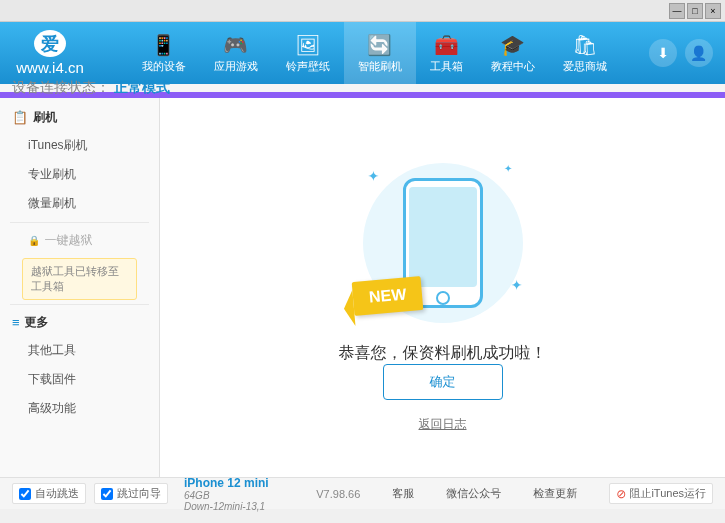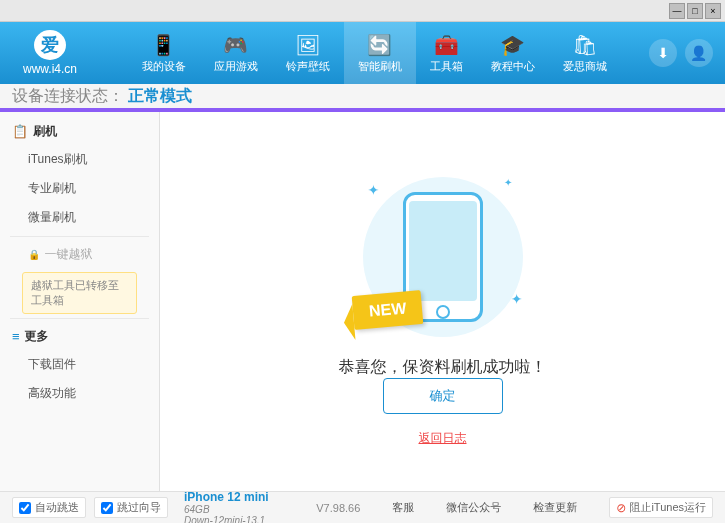--- a/index.html
+++ b/index.html
@@ -40,21 +40,21 @@
     }
     .logo-circle {
       width: 32px; height: 32px;
       background: #fff;
       border-radius: 50%;
       display: flex; align-items: center; justify-content: center;
       color: #1a8fd1;
       font-weight: bold;
       font-size: 18px;
     }
-    .logo-text { color: #fff; font-size: 12px; margin-top: 2px; }
+    .logo-text { color: #fff; font-size: 15px; margin-top: 2px; }
     .nav-items {
       flex: 1;
       display: flex;
       align-items: center;
       justify-content: center;
       gap: 0;
     }
     .nav-item {
       display: flex; flex-direction: column; align-items: center; justify-content: center;
       color: #fff;
@@ -74,27 +74,27 @@
       background: rgba(255,255,255,0.2);
       border-radius: 50%;
       display: flex; align-items: center; justify-content: center;
       color: #fff;
       cursor: pointer;
       font-size: 14px;
     }
 
     
     .status-bar {
-      height: 28px;
+      height: 14px;
       background: #f5f5f5;
-      border-bottom: 4px solid #8b5cf6;
+      border-bottom: 6px solid #8b5cf6;
       display: flex;
       align-items: center;
       padding: 0 12px;
-      font-size: 16px;
+      font-size: 14px;
       color: #555;
     }
     .status-bar span.label { color: #888; }
     .status-bar span.value { color: #1a8fd1; font-weight: bold; margin-left: 4px; }
 
     
     .main-layout {
       display: flex;
       height: calc(523px - 22px - 62px - 28px - 32px);
     }
@@ -230,21 +230,21 @@
       background: #fff;
       border: 1px solid #1a8fd1;
       color: #1a8fd1;
       border-radius: 4px;
       cursor: pointer;
       font-size: 13px;
       margin-bottom: 8px;
     }
     .back-link {
       font-size: 12px;
-      color: #ef4444;
+      color: #737373;
       cursor: pointer;
       text-decoration: underline;
       margin-top: 8px;
     }
 
     
     .bottom-bar {
       height: 32px;
       background: #f5f5f5;
       border-top: 1px solid #e0e0e0;
@@ -371,20 +371,23 @@
       <div class="sidebar-warning">
         <span>越狱工具已转移至<br>工具箱</span>
       </div>
     </div>
     <div class="sidebar-divider"></div>
 
     <div class="sidebar-section">
       <div class="sidebar-section-header">
         <span class="sidebar-icon">≡</span>
         <span>更多</span>
+      </div>
+      <div class="sidebar-item">
+        <span>其他工具</span>
       </div>
       <div class="sidebar-item">
         <span>下载固件</span>
       </div>
       <div class="sidebar-item">
         <span>高级功能</span>
       </div>
     </div>
   </div>
 

